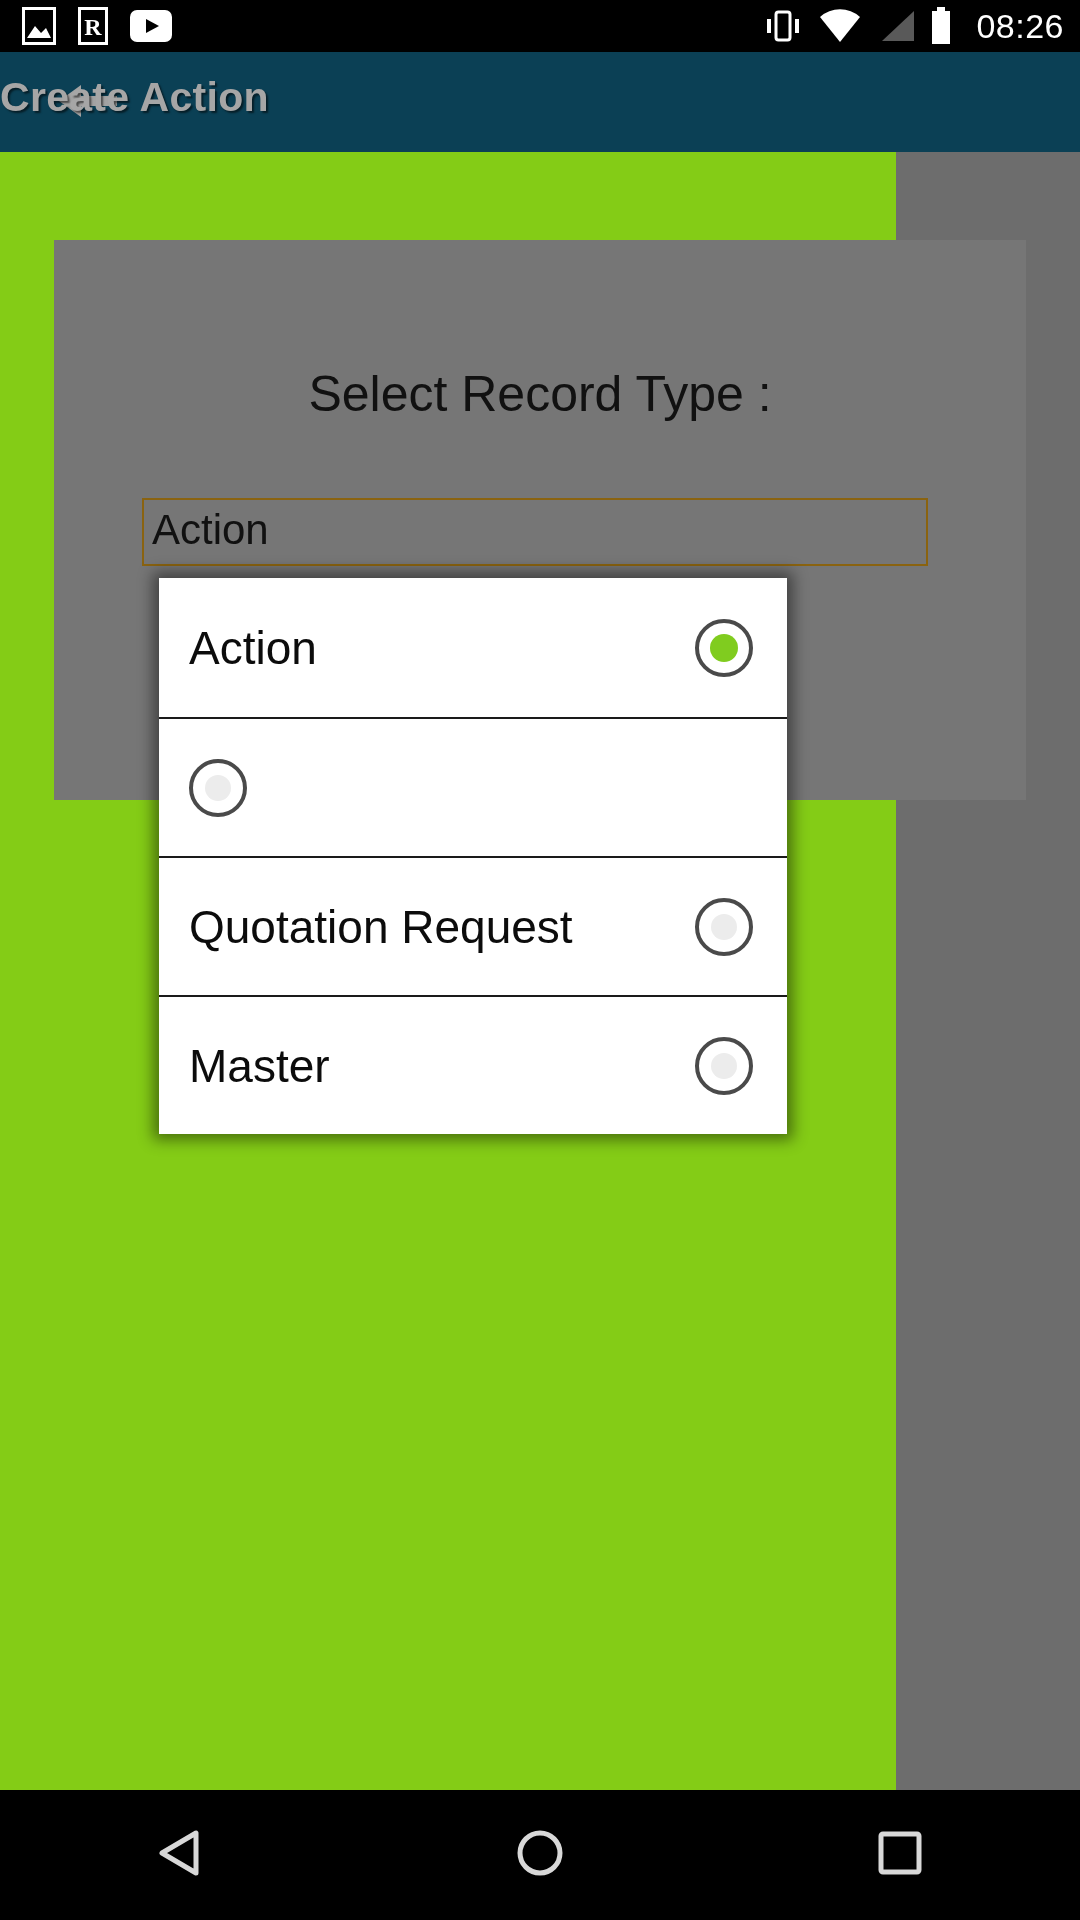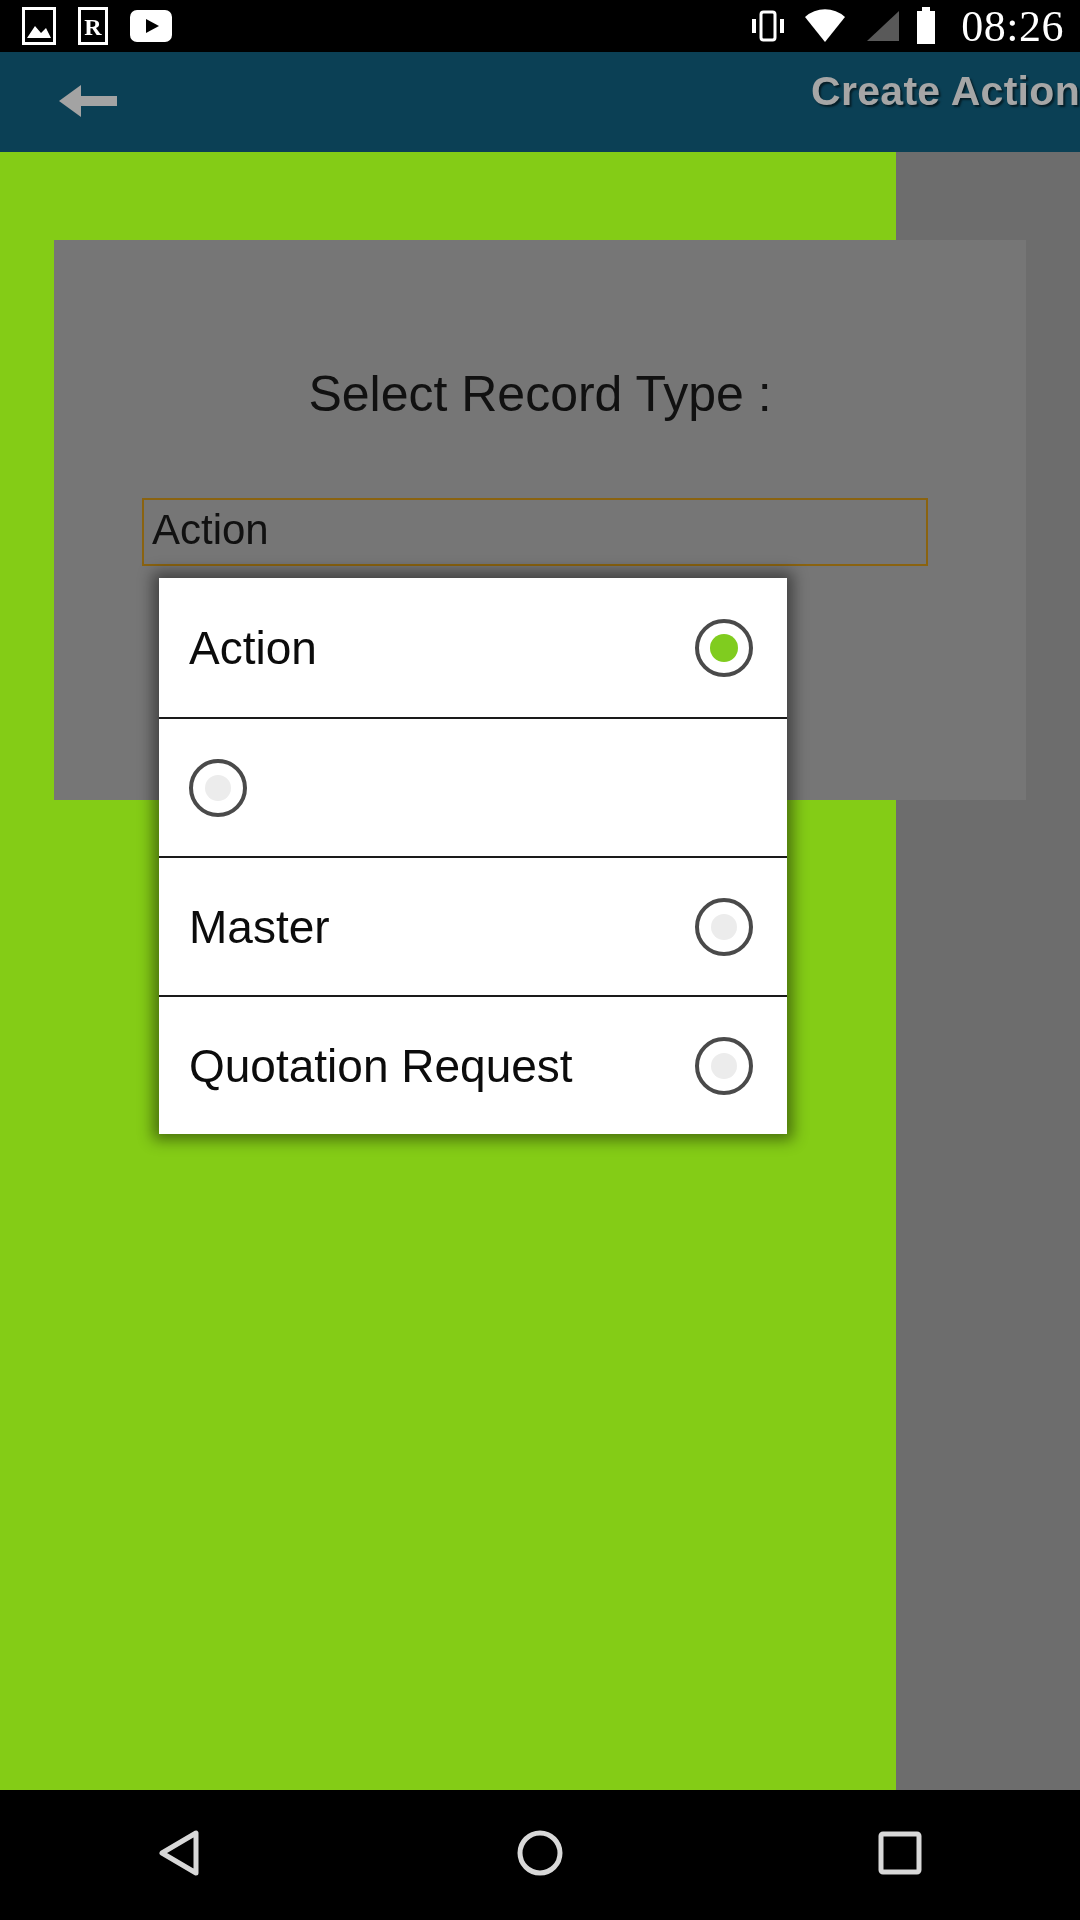--- a/index.html
+++ b/index.html
@@ -37,24 +37,24 @@
     flex: 0 0 auto;
   }
   .status-right {
     margin-left: auto;
     display: flex;
     align-items: center;
     gap: 14px;
   }
   .status-clock {
     color: #ffffff;
-    font-size: 44px;
+    font-size: 34px;
     letter-spacing: 0.5px;
     margin-left: 10px;
-    font-family: Liberation Serif, serif;
+    font-family: Liberation Sans, sans-serif;
   }
   .sicon { display: block; }
 
   
   #app-bar {
     position: absolute;
     top: 52px; left: 0;
     width: 1080px;
     height: 100px;
     background: #0b4055;
@@ -65,22 +65,22 @@
     top: 26px;
     width: 76px;
     height: 50px;
     display: flex;
     align-items: center;
     justify-content: center;
   }
   #app-bar-title {
     position: absolute;
     left: 0; right: 0;
-    top: 16px;
-    text-align: right;
+    top: 22px;
+    text-align: left;
     font-size: 41px;
     color: #a6a6a6;
     font-weight: bold;
     letter-spacing: 0.3px;
     text-shadow: 2px 2px 2px rgba(0,0,0,0.55);
   }
 
   
   #content {
     position: absolute;
@@ -274,27 +274,27 @@
 
   <div id="dropdown">
     <div class="dd-item">
       <span class="dd-label">Action</span>
       <span class="radio checked"></span>
     </div>
     <div class="dd-item">
       <span class="radio"></span>
     </div>
     <div class="dd-item">
+      <span class="dd-label">Quotation Request</span>
+      <span class="radio"></span>
+    </div>
+    <div class="dd-item">
       <span class="dd-label">Master</span>
       <span class="radio"></span>
     </div>
-    <div class="dd-item">
-      <span class="dd-label">Quotation Request</span>
-      <span class="radio"></span>
-    </div>
   </div>
 
   <div id="nav-bar">
     <div class="nav-btn">
       <span>
         <svg width="44" height="48" viewBox="0 0 44 48">
           <path d="M38 4 L38 44 L4 24 Z" fill="none" stroke="#d8d8d8" stroke-width="5" stroke-linejoin="round"></path>
         </svg>
       </span>
     </div>

